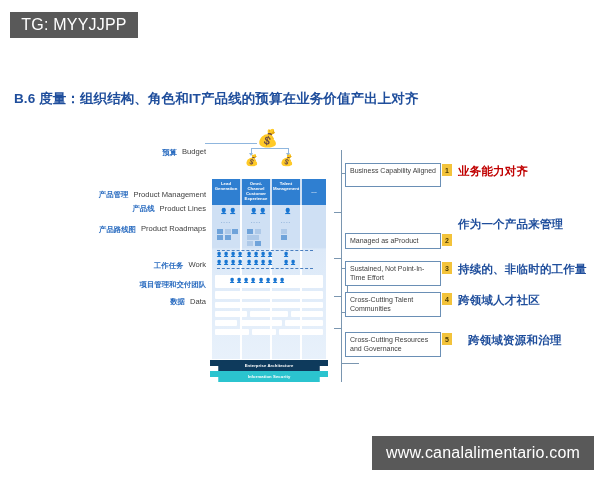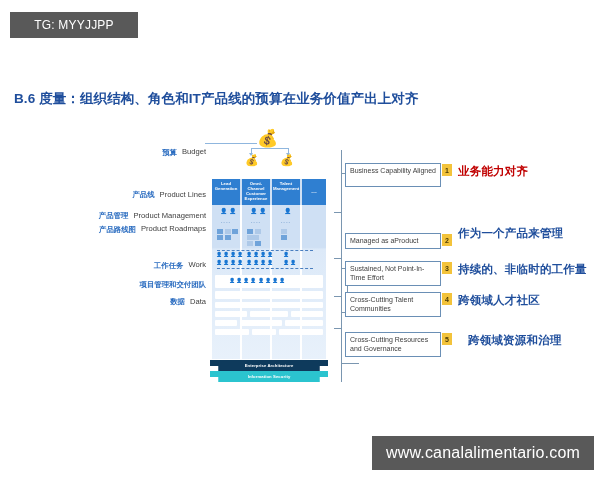--- a/index.html
+++ b/index.html
@@ -15,21 +15,21 @@
   }
 
   
   .wm {
     position: absolute;
     background: #595959;
     color: #ffffff;
     display: flex; align-items: center; justify-content: center;
     letter-spacing: 0.2px;
   }
-  #wm-top   { left: 10px;  top: 12px;  width: 128px; height: 26px; font-size: 12px; }
+  #wm-top   { left: 10px;  top: 12px;  width: 128px; height: 26px; font-size: 16px; }
   #wm-bot   { left: 372px; top: 436px; width: 222px; height: 34px; font-size: 16px; }
 
   
   #page-title {
     position: absolute;
     left: 14px; top: 90px;
     width: 520px;
     font-size: 13.5px;
     font-weight: bold;
     color: #1f4e9c;
@@ -230,27 +230,27 @@
 <div class="wm" id="wm-top">TG: MYYJJPP</div>
 <div class="wm" id="wm-bot">www.canalalimentario.com</div>
 
 <div id="page-title">B.6 度量：组织结构、角色和IT产品线的预算在业务价值产出上对齐</div>
 
 <div id="left-labels">
   <div class="lbl" style="margin-bottom:34px">
     <span class="cn">预算</span>
     <span class="en">Budget</span>
   </div>
+  <div class="lbl" style="margin-bottom:5px">
+    <span class="cn">产品管理</span>
+    <span class="en">Product Management</span>
+  </div>
   <div class="lbl" style="margin-bottom:12px">
     <span class="cn">产品线</span>
     <span class="en">Product Lines</span>
-  </div>
-  <div class="lbl" style="margin-bottom:5px">
-    <span class="cn">产品管理</span>
-    <span class="en">Product Management</span>
   </div>
   <div class="lbl" style="margin-bottom:27px">
     <span class="cn">产品路线图</span>
     <span class="en">Product Roadmaps</span>
   </div>
   <div class="lbl" style="margin-bottom:11px">
     <span class="cn">工作任务</span>
     <span class="en">Work</span>
   </div>
   <div class="lbl" style="margin-bottom:8px">
@@ -416,21 +416,21 @@
   <div class="bspur" style="left:8px; top:162px; width:18px"></div>
   <div class="bspur" style="left:8px; top:213px; width:18px"></div>
 </div>
 
 <div class="rbox" style="left:345px; top:163px; height:24px">Business Capability Aligned</div>
 <div class="badge" style="left:442px; top:164px">1</div>
 <div class="rcn" style="left:458px; top:164px; color:#c00000">业务能力对齐</div>
 
 <div class="rbox" style="left:345px; top:233px; height:16px">Managed as aProduct</div>
 <div class="badge" style="left:442px; top:234px">2</div>
-<div class="rcn" style="left:458px; top:226px; color:#1f4e9c">作为一个产品来管理</div>
+<div class="rcn" style="left:458px; top:217px; color:#1f4e9c">作为一个产品来管理</div>
 
 <div class="rbox" style="left:345px; top:261px; height:25px">Sustained, Not Point-In-Time Effort</div>
 <div class="badge" style="left:442px; top:262px">3</div>
 <div class="rcn" style="left:458px; top:262px; color:#1f4e9c">持续的、非临时的工作量</div>
 
 <div class="rbox" style="left:345px; top:292px; height:25px">Cross-Cutting Talent Communities</div>
 <div class="badge" style="left:442px; top:293px">4</div>
 <div class="rcn" style="left:458px; top:293px; color:#1f4e9c">跨领域人才社区</div>
 
 <div class="rbox" style="left:345px; top:332px; height:25px">Cross-Cutting Resources and Governance</div>

